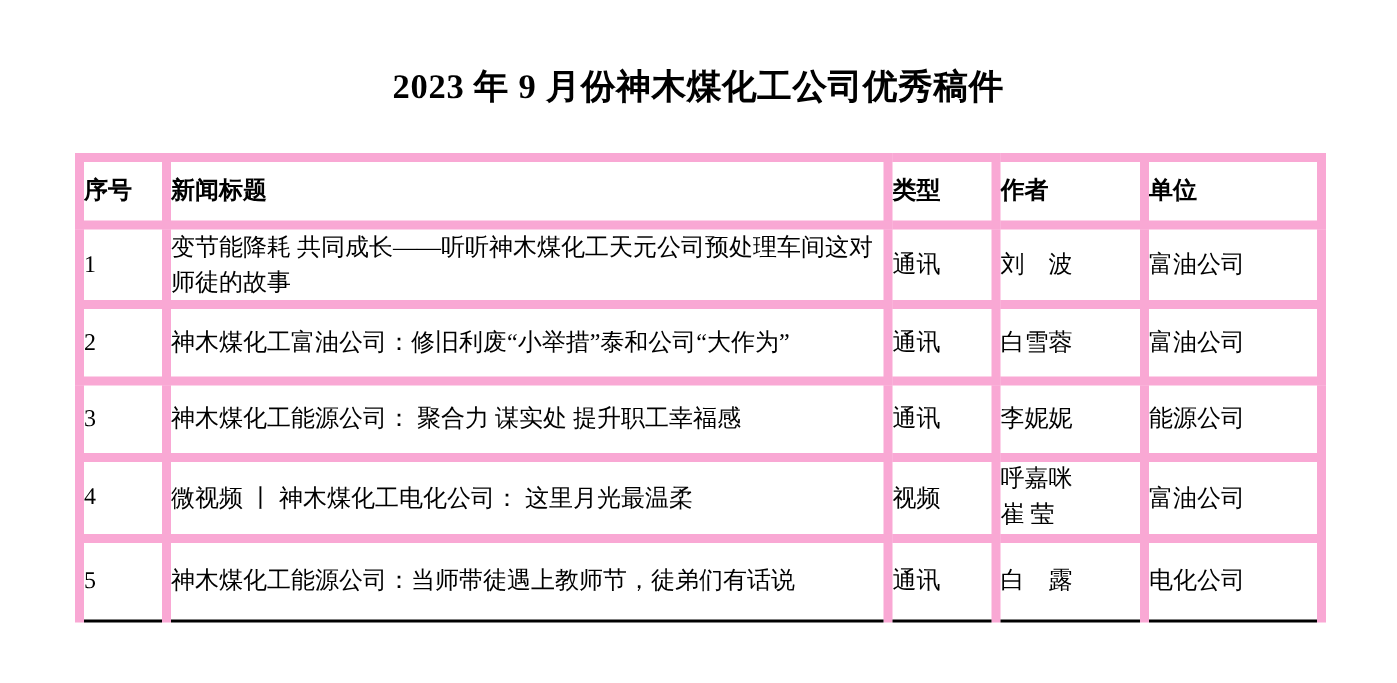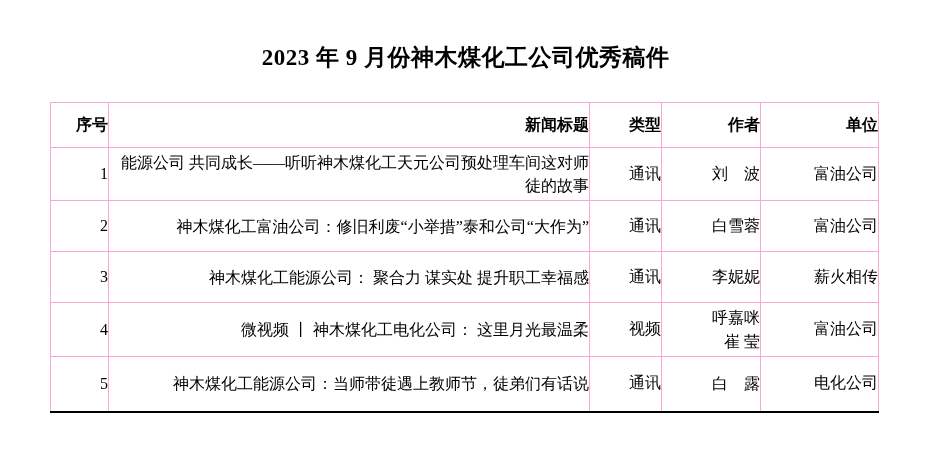--- a/index.html
+++ b/index.html
@@ -30,22 +30,22 @@
     position: absolute;
     top: 102px;
     left: 50px;
     width: 828px;
     border-collapse: collapse;
     table-layout: fixed;
     font-size: 16px;
   }
   table.award-table th,
   table.award-table td {
-    border: 1px solid #f9a8d4;
-    text-align: right;
+    border: 6px solid #f9a8d4;
+    text-align: left;
     vertical-align: middle;
     padding: 0;
     overflow: hidden;
     font-weight: normal;
   }
   table.award-table tr.header-row {
     height: 45px;
   }
   table.award-table tr.header-row th {
     font-weight: bold;
@@ -91,38 +91,38 @@
   <tbody>
       <tr class="header-row">
     <th>序号</th>
     <th>新闻标题</th>
     <th>类型</th>
     <th>作者</th>
     <th>单位</th>
   </tr>
   <tr class="data-row-1">
     <td class="cell-no">1</td>
-    <td class="cell-title">能源公司 共同成长——听听神木煤化工天元公司预处理车间这对师徒的故事</td>
+    <td class="cell-title">变节能降耗 共同成长——听听神木煤化工天元公司预处理车间这对师徒的故事</td>
     <td class="cell-type">通讯</td>
     <td class="cell-author">刘　波</td>
     <td class="cell-unit">富油公司</td>
   </tr>
   <tr class="data-row-2">
     <td class="cell-no">2</td>
     <td class="cell-title">神木煤化工富油公司：修旧利废“小举措”泰和公司“大作为”</td>
     <td class="cell-type">通讯</td>
     <td class="cell-author">白雪蓉</td>
     <td class="cell-unit">富油公司</td>
   </tr>
   <tr class="data-row-3">
     <td class="cell-no">3</td>
     <td class="cell-title">神木煤化工能源公司： 聚合力 谋实处 提升职工幸福感</td>
     <td class="cell-type">通讯</td>
     <td class="cell-author">李妮妮</td>
-    <td class="cell-unit">薪火相传</td>
+    <td class="cell-unit">能源公司</td>
   </tr>
   <tr class="data-row-4">
     <td class="cell-no">4</td>
     <td class="cell-title">微视频 丨 神木煤化工电化公司： 这里月光最温柔</td>
     <td class="cell-type">视频</td>
     <td class="cell-author">呼嘉咪
 崔 莹</td>
     <td class="cell-unit">富油公司</td>
   </tr>
   <tr class="data-row-5">

